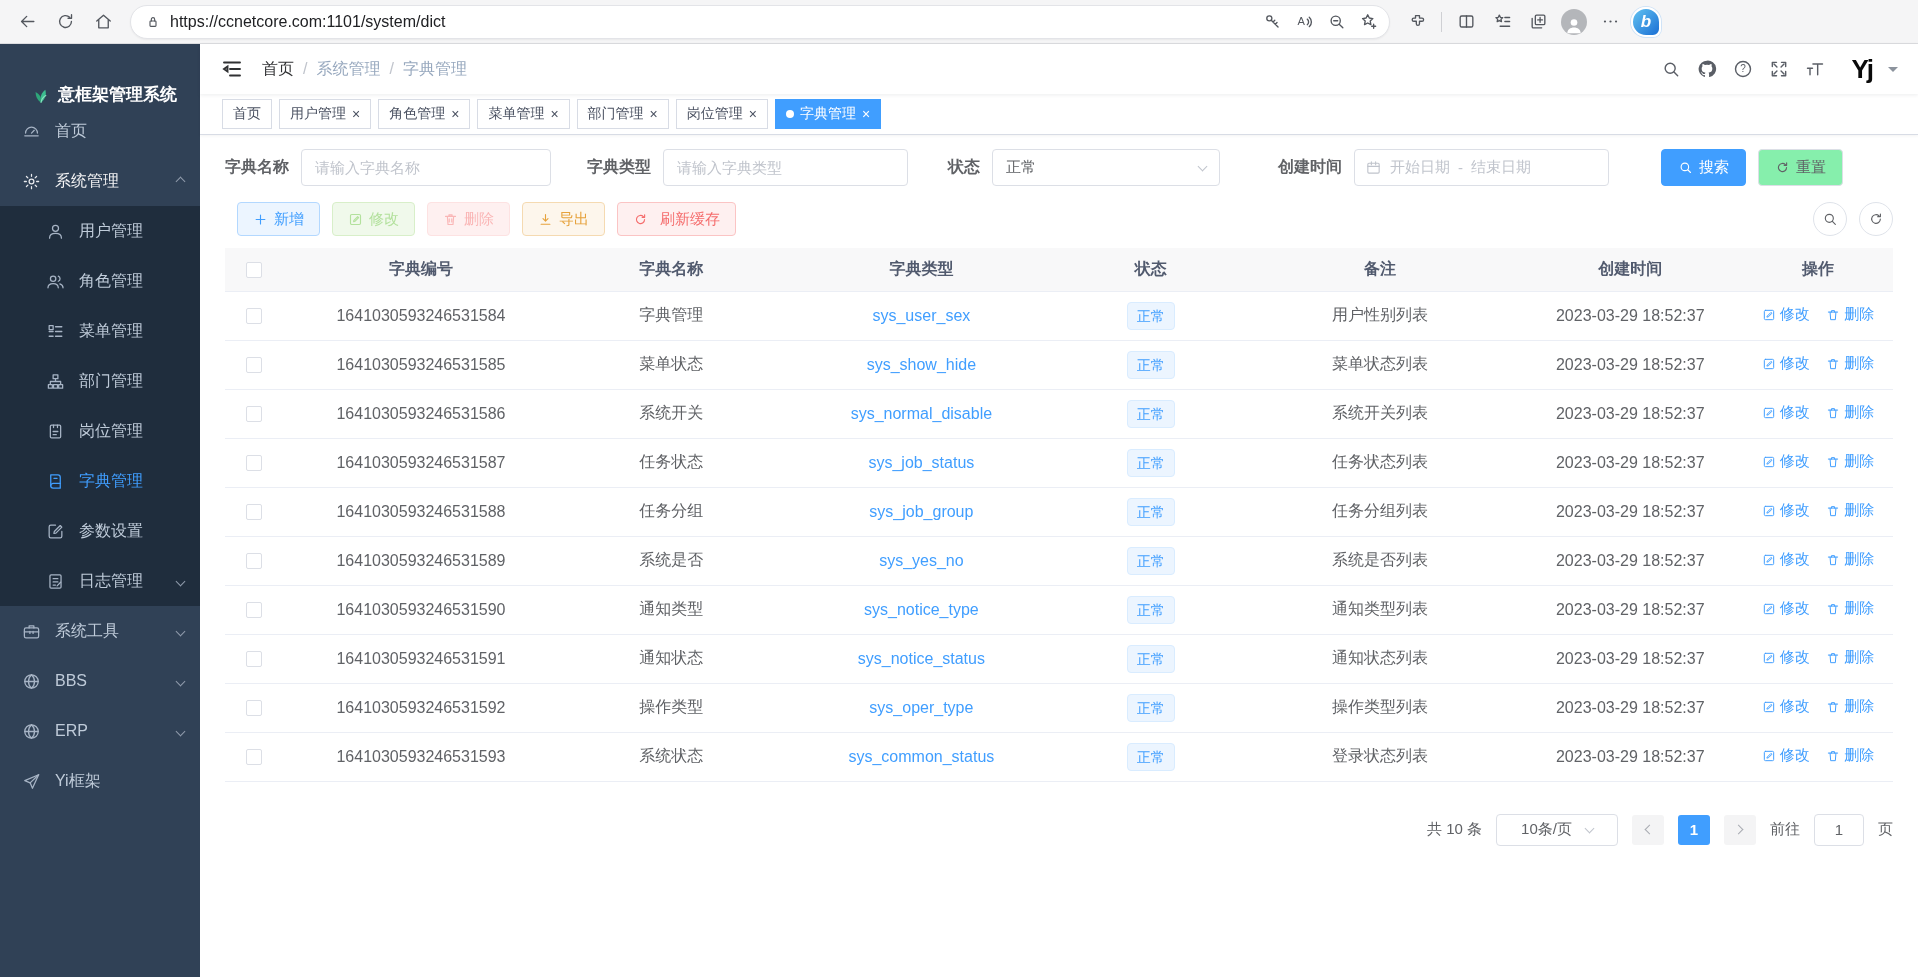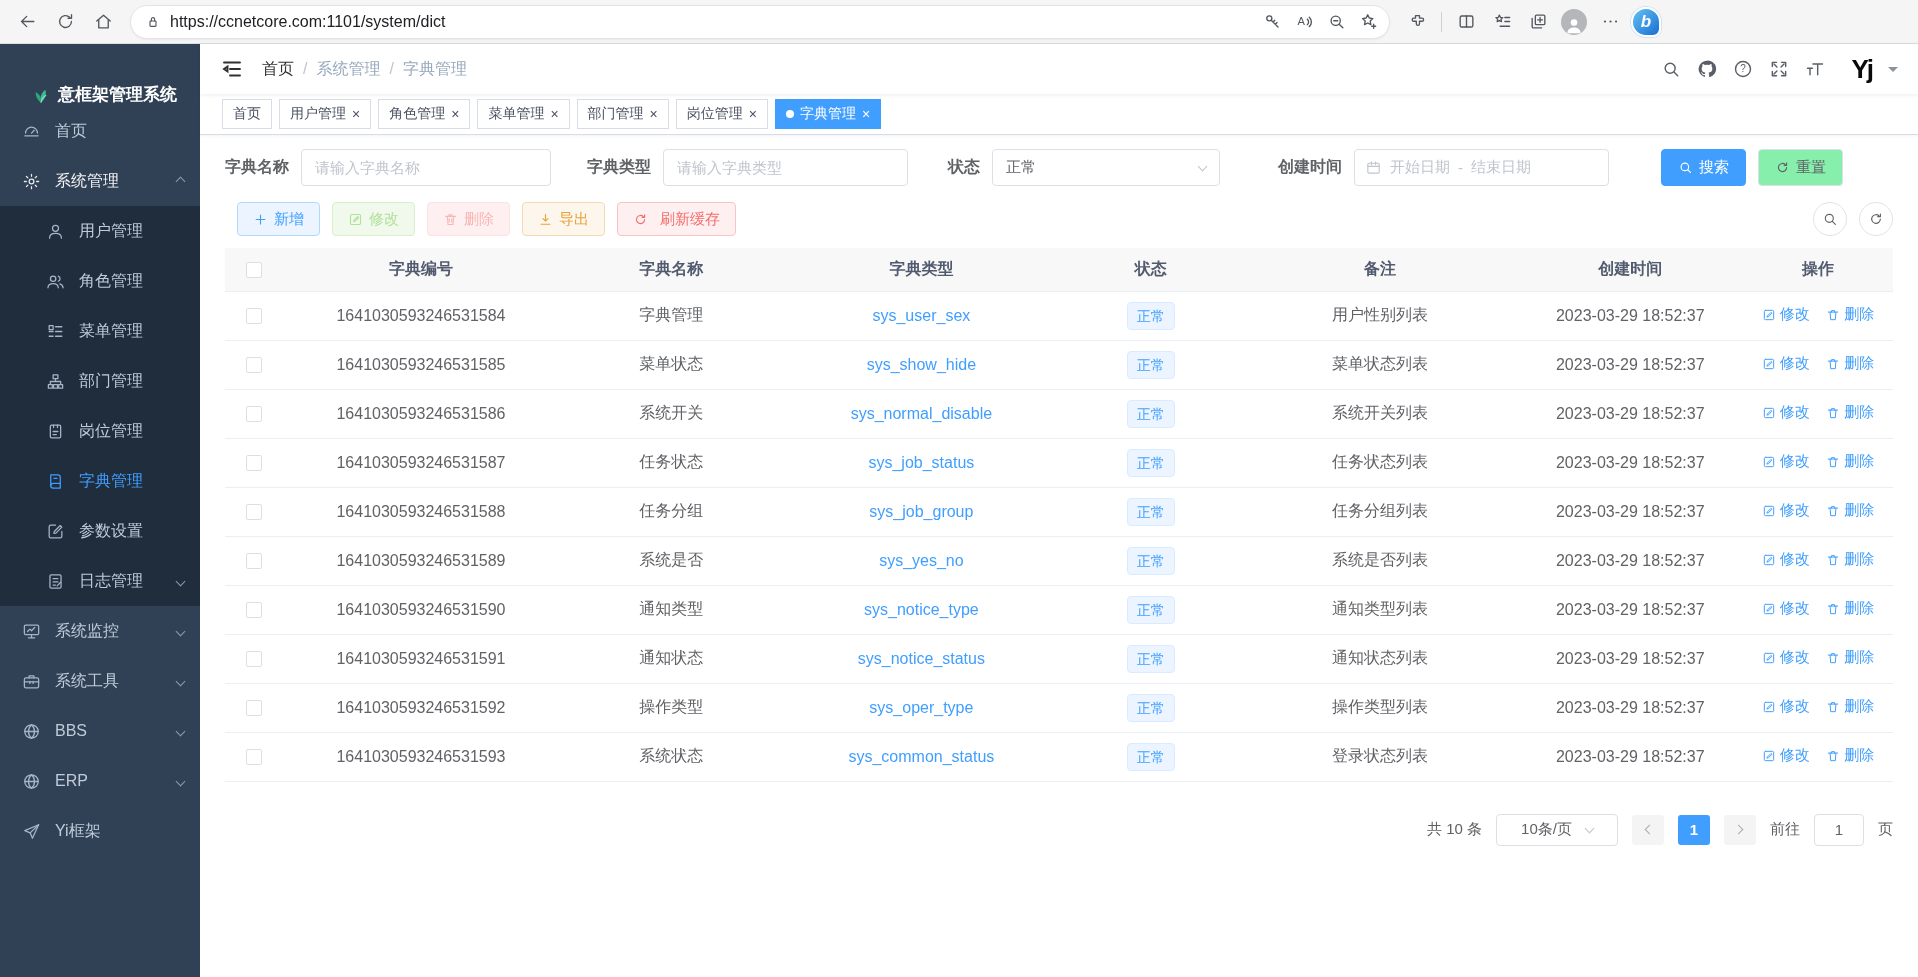--- a/index.html
+++ b/index.html
@@ -338,28 +338,20 @@
           </li>
           <li class="mi">
             <svg class="micon" viewBox="0 0 24 24">
                 <rect x="5" y="3.5" width="14" height="17" rx="1.5"></rect>
                 <path d="M9 8.5h6M9 12.5h6M9 16.5h3M14 17.5l4.5-4.5"></path>
               </svg>
             <span>日志管理</span>
             <i class="chev down"></i>
           </li>
         </ul>
-      </li>
-      <li class="mi">
-        <svg class="micon" viewBox="0 0 24 24">
-            <rect x="3" y="4" width="18" height="12" rx="1.5"></rect>
-            <path d="M12 16v4M8 20h8M7 12l3-3 2 2 4-4"></path>
-          </svg>
-        <span>系统监控</span>
-        <i class="chev down"></i>
       </li>
       <li class="mi">
         <svg class="micon" viewBox="0 0 24 24">
             <rect x="3" y="7.5" width="18" height="12.5" rx="2"></rect>
             <path d="M9 7.5V5h6v2.5M3 12.5h18M10 12v2.5M14 12v2.5"></path>
           </svg>
         <span>系统工具</span>
         <i class="chev down"></i>
       </li>
       <li class="mi">

